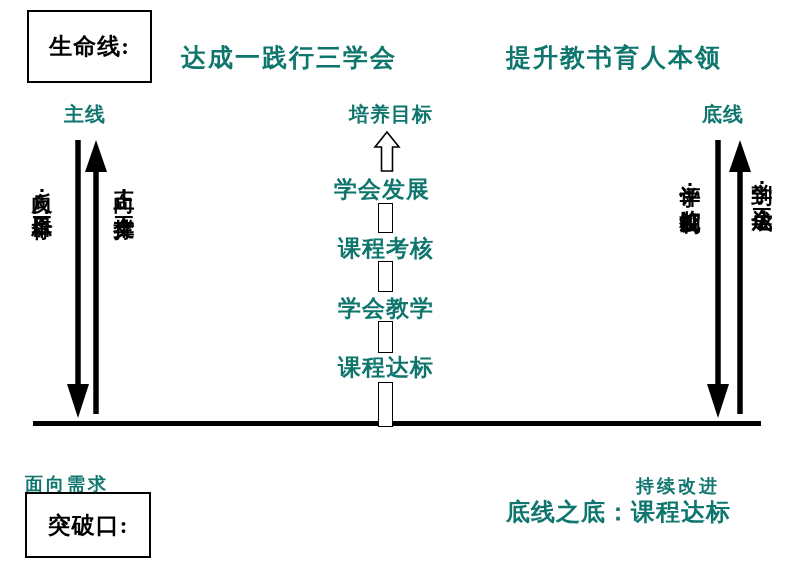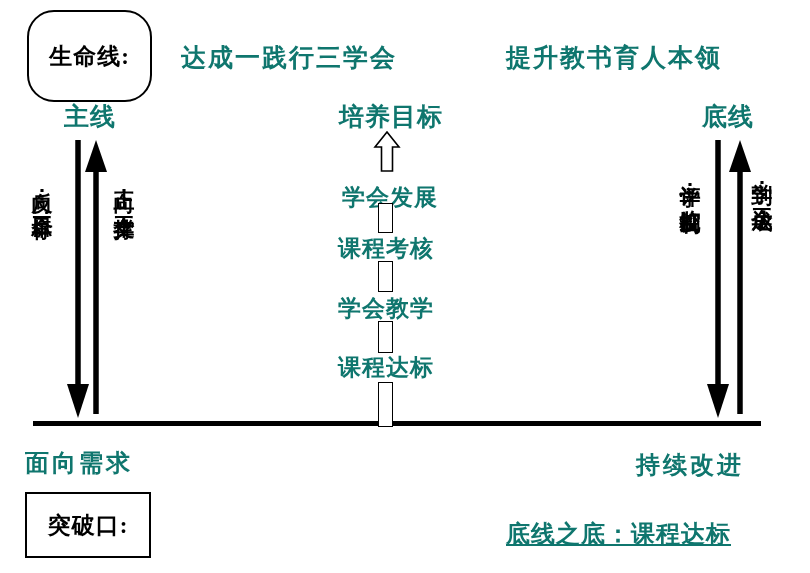--- a/index.html
+++ b/index.html
@@ -17,21 +17,21 @@
     overflow: hidden;
   }
   .t {
     position: absolute;
     font-weight: bold;
     color: #0f766e;
     white-space: nowrap;
     line-height: 1.15;
   }
   .heading { font-size: 25px; letter-spacing: 2px; }
-  .col-label { font-size: 25px; letter-spacing: 1px; }
+  .col-label { font-size: 20px; letter-spacing: 1px; }
   .ladder-item {
     font-size: 23px;
     width: 100px;
     text-align: center;
     letter-spacing: 1px;
   }
   .vtext {
     position: absolute;
     font-weight: bold;
     font-size: 21px;
@@ -65,28 +65,28 @@
     position: absolute;
     left: 33px;
     top: 421px;
     width: 728px;
     height: 5px;
     background: #000000;
     z-index: 1;
   }
   .arrow-svg { position: absolute; }
   .footer-label { font-size: 24px; letter-spacing: 1px; }
-  .baseline-label { font-size: 24px; letter-spacing: 3px; }
+  .baseline-label { font-size: 18px; letter-spacing: 3px; margin-top: 24px; }
 </style>
 </head>
 <body>
 
 <div class="canvas">
 
-  <div class="frame-box" style="left:27px; top:10px; width:125px; height:92px;border-radius:27px;">
+  <div class="frame-box" style="left:27px; top:10px; width:125px; height:73px;">
     <span>生命线:</span>
   </div>
 
   <div class="t heading" style="left:181px; top:44px;">达成一践行三学会</div>
   <div class="t heading" style="left:506px; top:44px;">提升教书育人本领</div>
 
   <div class="t col-label" style="left:64px; top:103px;">主线</div>
   <div class="t col-label" style="left:336px; top:103px; width:110px; text-align:center;">培养目标</div>
   <div class="t col-label" style="left:702px; top:103px;">底线</div>
 
@@ -114,36 +114,36 @@
 
   <div class="vtext" style="left:31px; top:175px;">反向：三个目标</div>
   <div class="vtext" style="left:113px; top:175px;">正向：三个支撑</div>
   <div class="vtext" style="left:679px; top:169px;">评学：监控机制</div>
   <div class="vtext" style="left:751px; top:167px;">学到：三个达成</div>
 
   <svg class="arrow-svg" style="left:371px; top:131px;" width="32" height="41" viewBox="0 0 32 41">
     <polygon points="16,1 4,16 10.5,16 10.5,40 21.5,40 21.5,16 28,16" fill="#ffffff" stroke="#000000" stroke-width="1.6" stroke-linejoin="miter"></polygon>
   </svg>
 
-  <div class="t ladder-item" style="left:340px; top:177px;margin-top:8px;">学会发展</div>
+  <div class="t ladder-item" style="left:332px; top:177px;">学会发展</div>
   <div class="connector-rect" style="top:203px; height:28px;"></div>
 
   <div class="t ladder-item" style="left:336px; top:236px;">课程考核</div>
   <div class="connector-rect" style="top:261px; height:29px;"></div>
 
   <div class="t ladder-item" style="left:336px; top:296px;">学会教学</div>
   <div class="connector-rect" style="top:321px; height:30px;"></div>
 
   <div class="t ladder-item" style="left:336px; top:355px;">课程达标</div>
   <div class="connector-rect" style="top:382px; height:43px; z-index:2;"></div>
 
   <div class="baseline"></div>
 
   <div class="t baseline-label" style="left:25px; top:450px;">面向需求</div>
   <div class="t baseline-label" style="left:636px; top:452px;">持续改进</div>
 
   <div class="frame-box" style="left:25px; top:492px; width:126px; height:66px;">
     <span>突破口:</span>
   </div>
 
-  <div class="t footer-label" style="left:506px; top:521px;text-decoration:underline;">底线之底：课程达标</div>
+  <div class="t footer-label" style="left:506px; top:499px;">底线之底：课程达标</div>
 
 </div>
 
 </body></html>

